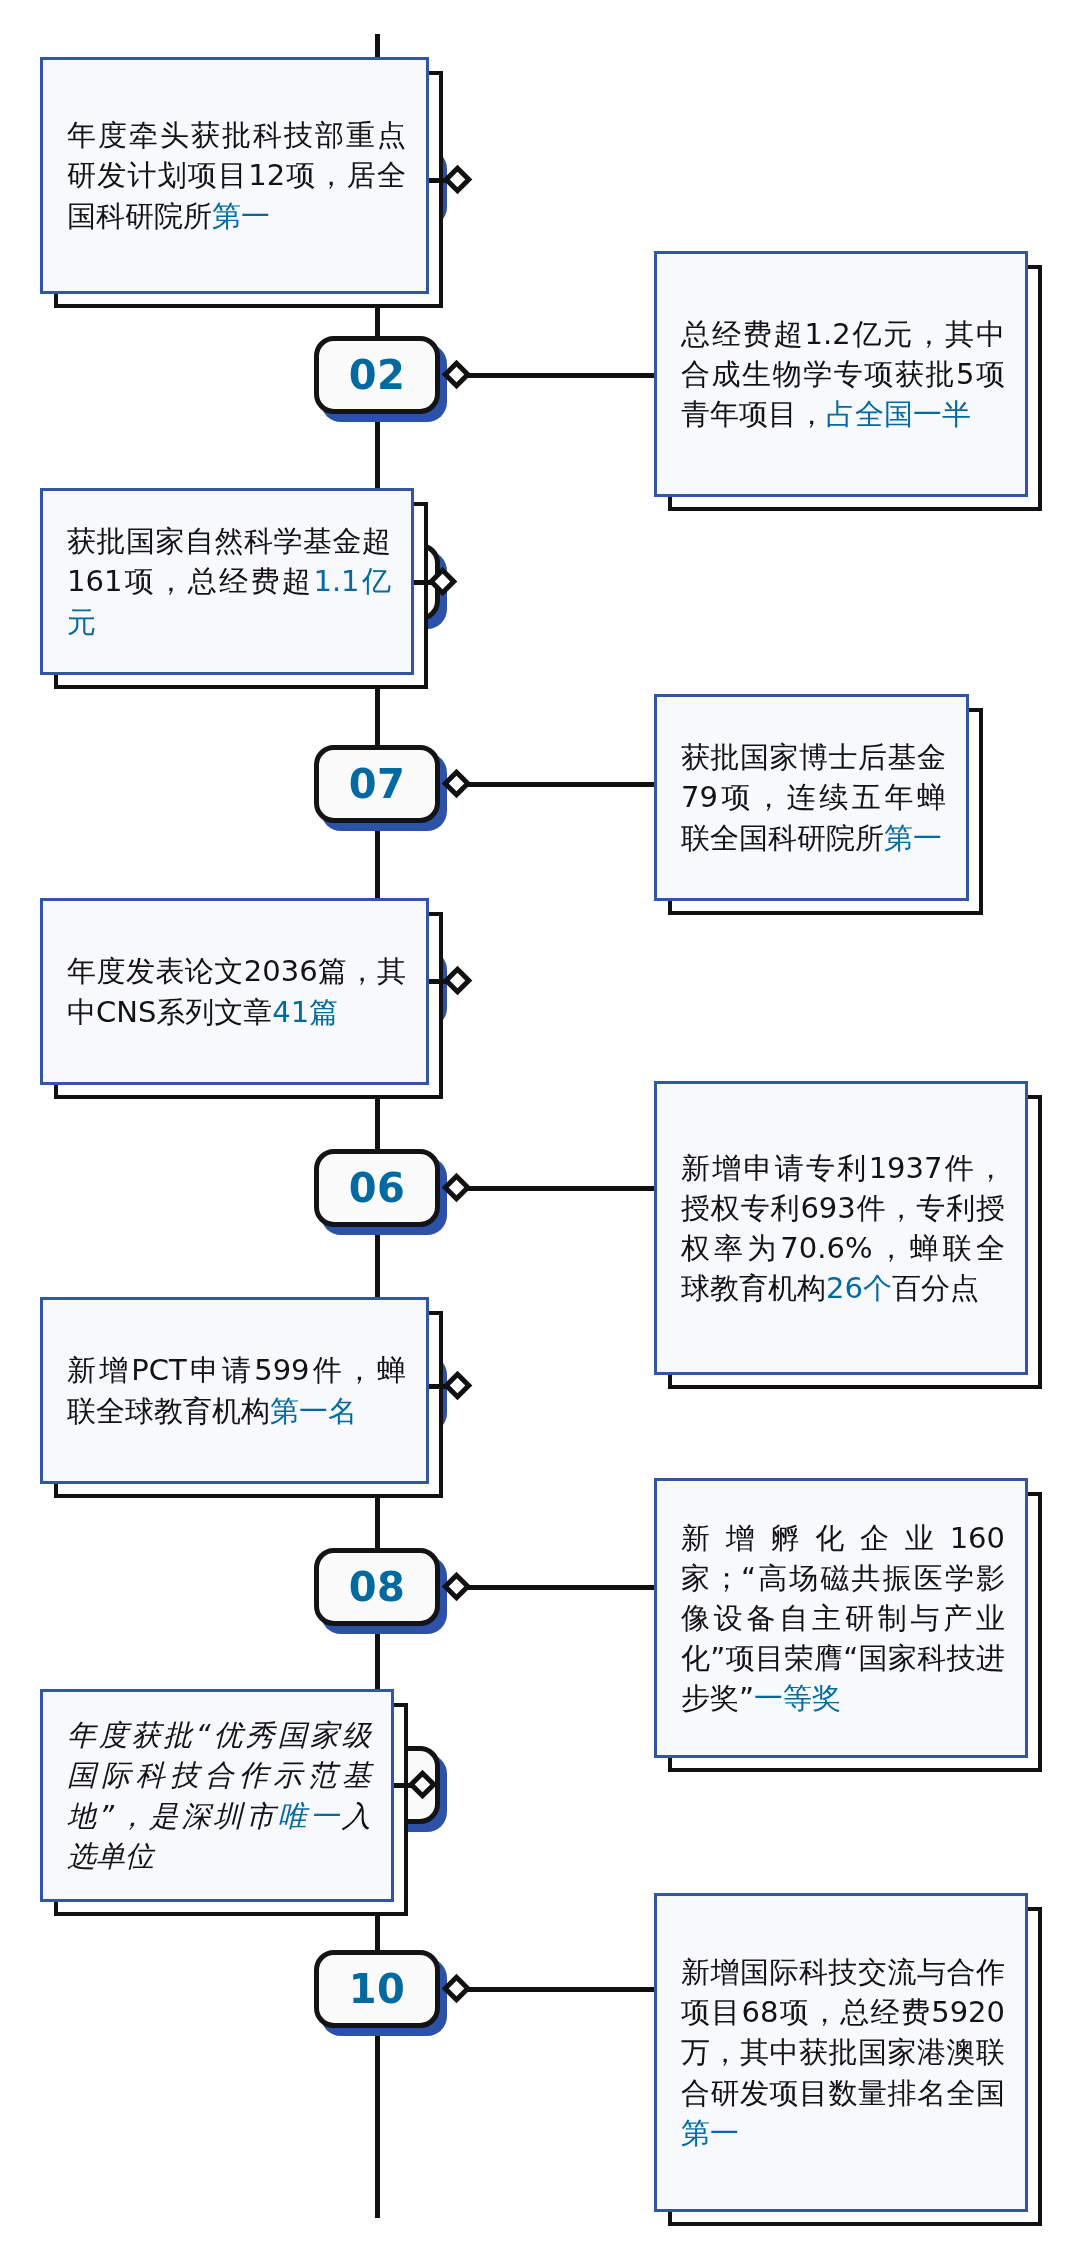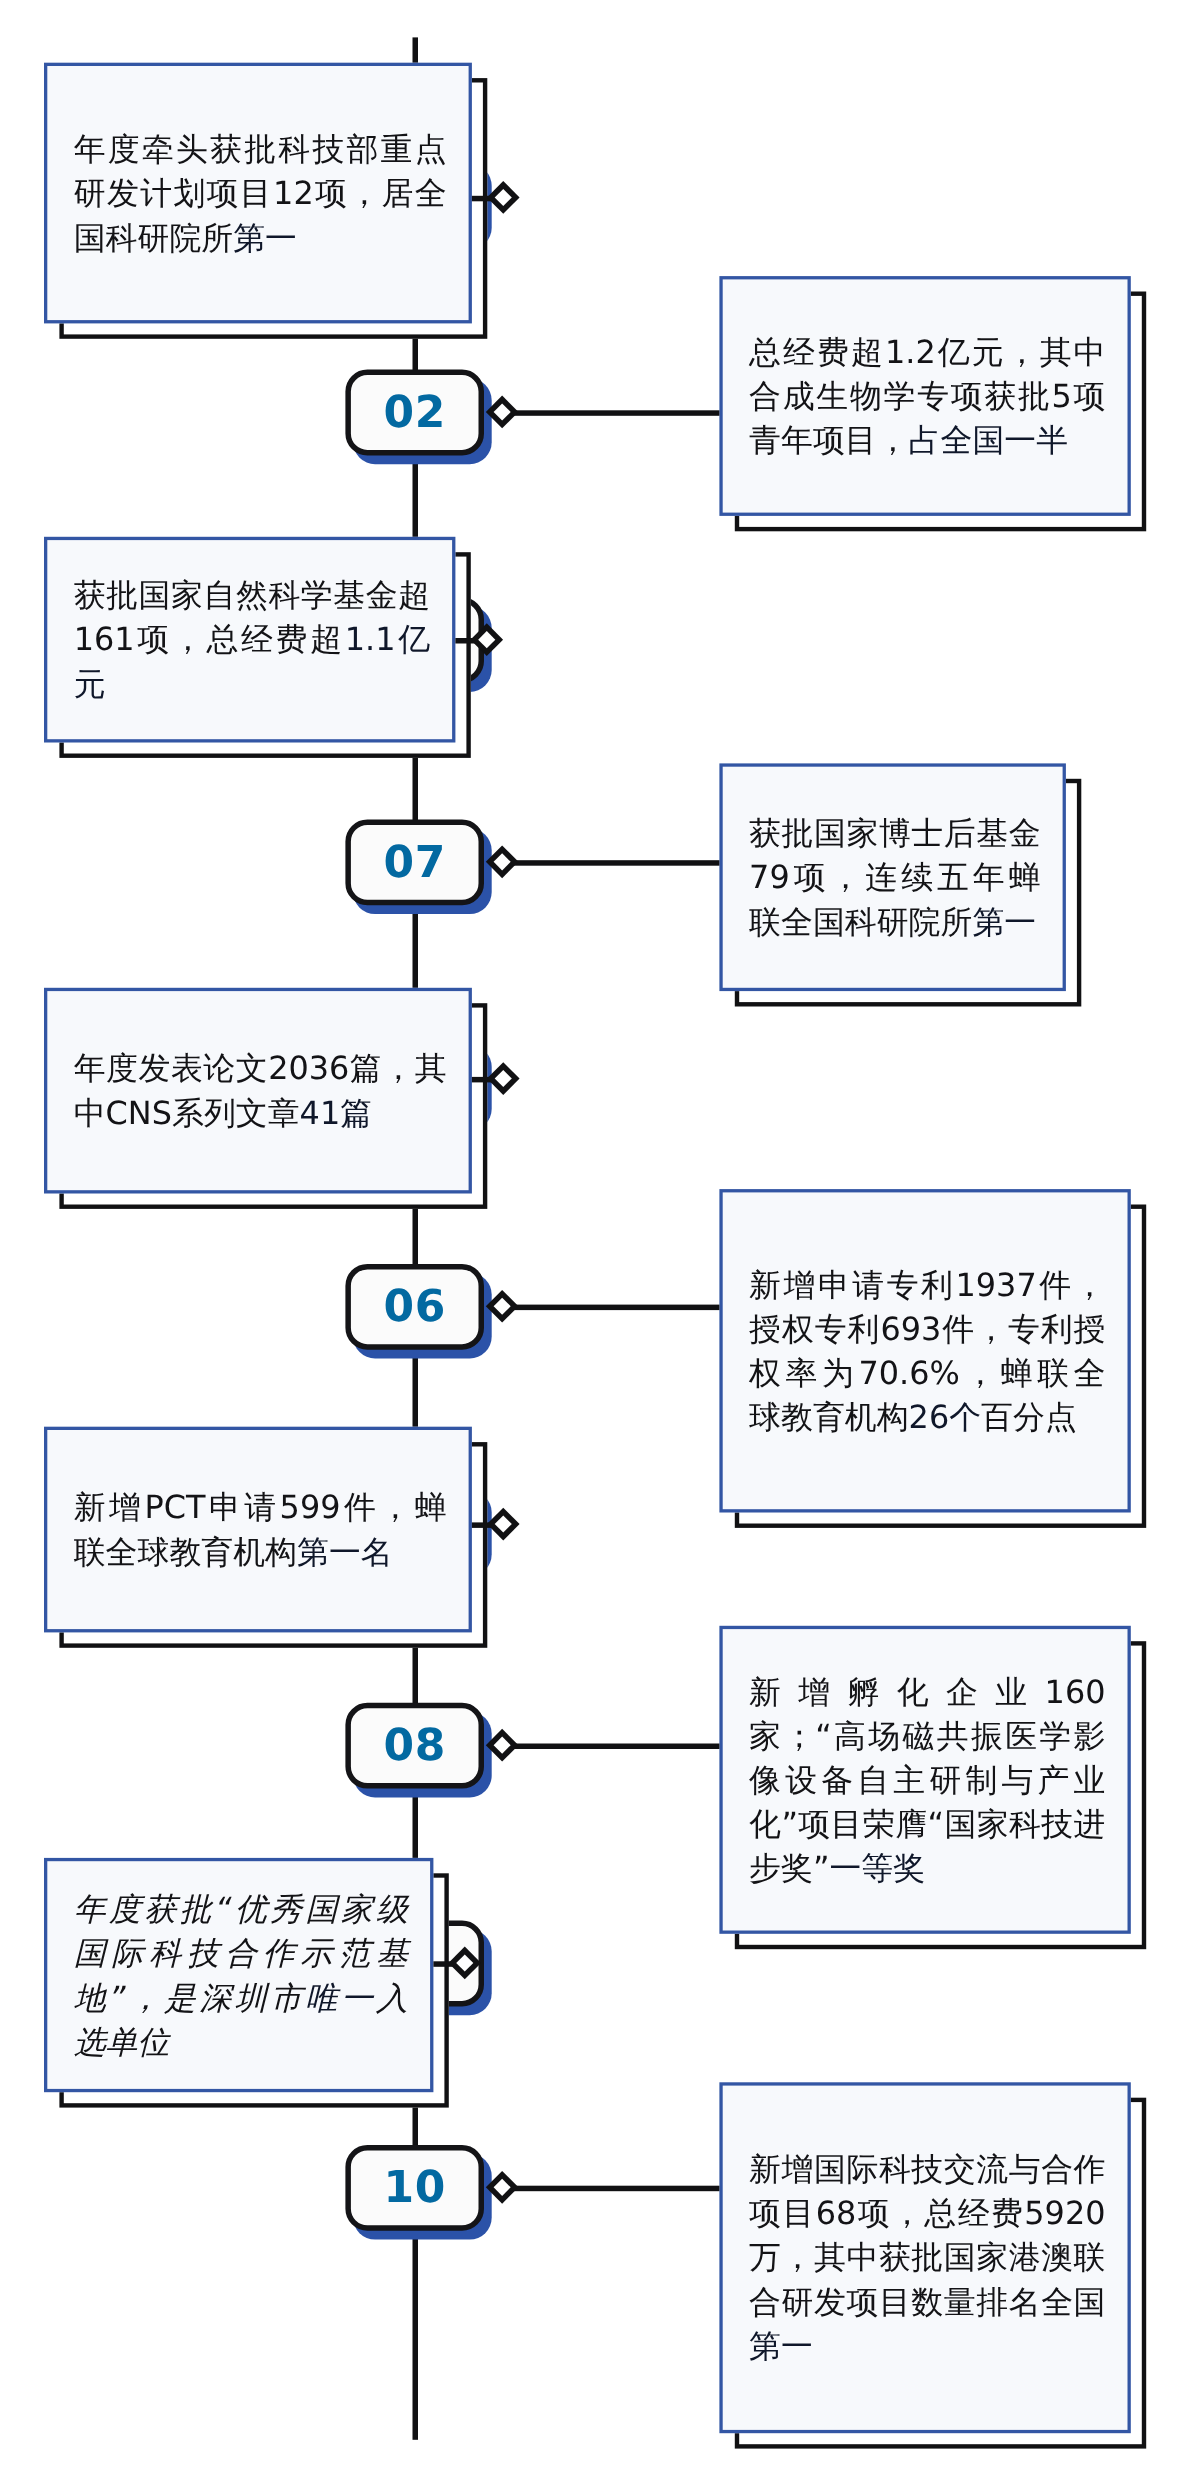--- a/index.html
+++ b/index.html
@@ -80,21 +80,21 @@
     width: 100%;
     padding: 10px 20px 10px 24px;
     font-size: 29px;
     line-height: 1.38;
     color: #131316;
     text-align: justify;
     text-align-last: left;
     text-justify: inter-character;
     font-family: "DejaVu Sans", "Liberation Sans", sans-serif;
   }
-  .hl { color: #0f172a; }
+  .hl { color: #0369a1; }
 </style>
 </head>
 <body>
 
 <div id="stage">
   <div class="spine"></div>
   <div id="nodes">
       <div class="badge" style="top: 141px;">
         <div class="shadow"></div>
         <div class="face">
@@ -110,21 +110,21 @@
       <div class="conn" style="top: 160px; left: 429px;">
         <div class="bar" style="left: 0px; width: 22px;"></div>
         <div class="dia" style="left: 18px;"></div>
       </div>
       <div class="badge" style="top: 336px;">
         <div class="shadow"></div>
         <div class="face">
           <span class="num">02</span>
         </div>
       </div>
-      <div class="card" style="left: 654px; top: 251px; width: 374px; height: 218px;">
+      <div class="card" style="left: 654px; top: 251px; width: 374px; height: 246px;">
         <div class="cshadow"></div>
         <div class="cface">
           <div class="ctext"><span>总经费超1.2亿元，其中合成生物学专项获批5项青年项目，</span><span class="hl">占全国一半</span></div>
         </div>
       </div>
       <div class="conn" style="top: 355px; left: 440px; width: 214px;">
         <div class="bar" style="left: 24px; width: 190px;"></div>
         <div class="dia" style="left: 6px;"></div>
       </div>
       <div class="badge" style="top: 543px;">

